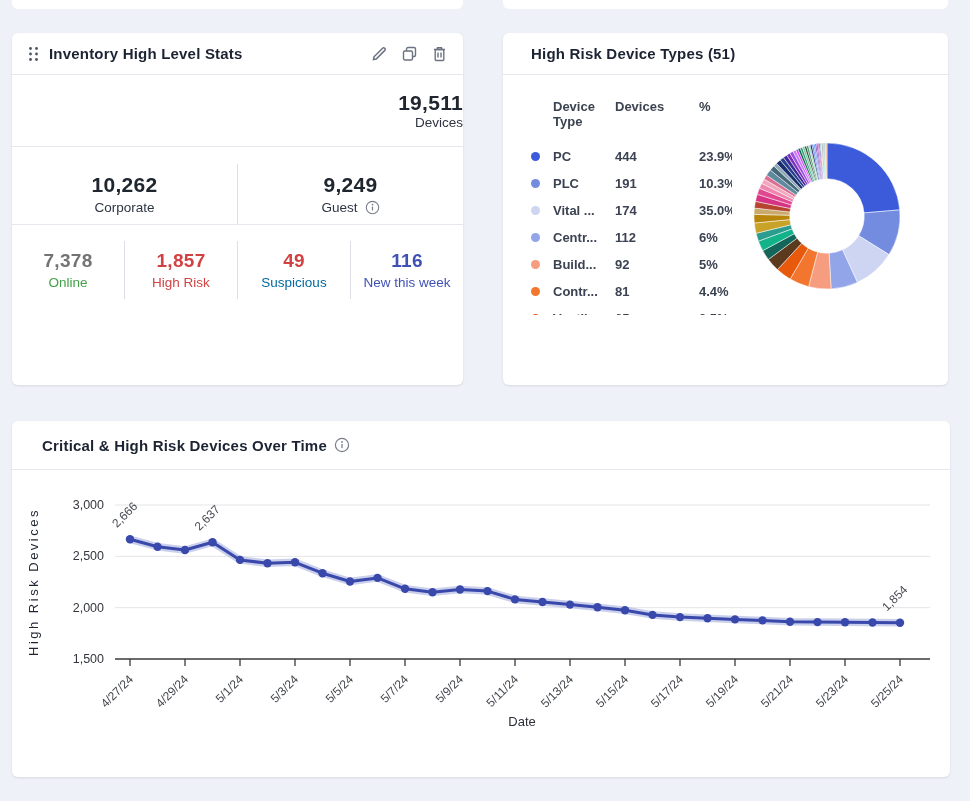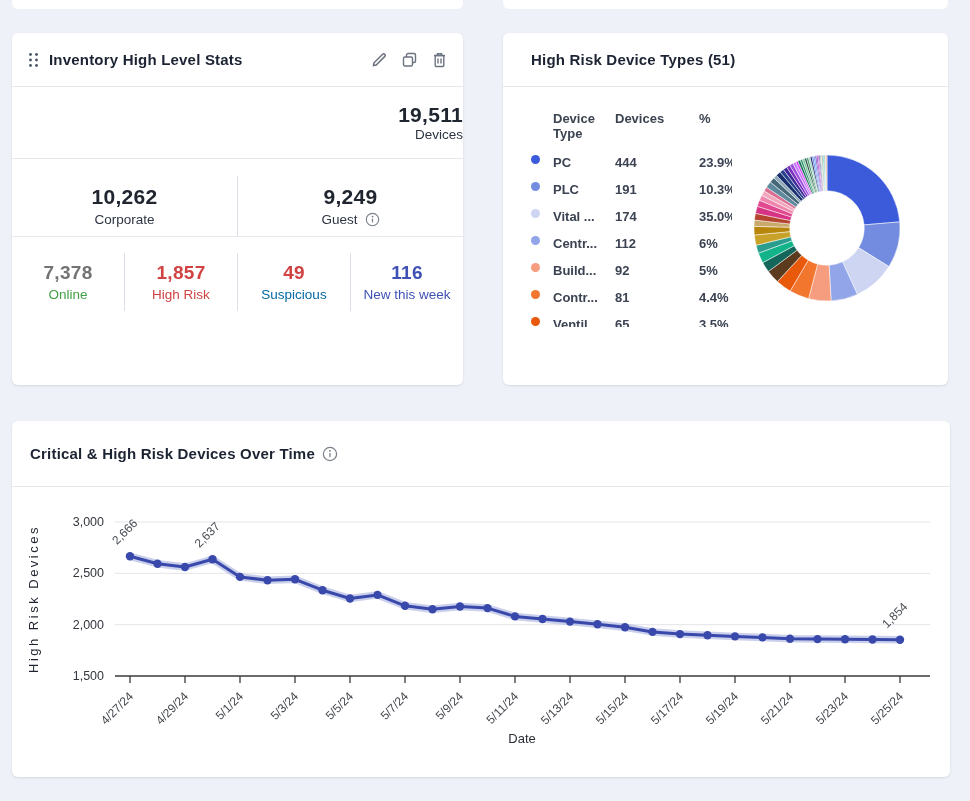--- a/index.html
+++ b/index.html
@@ -18,24 +18,24 @@
   .card {
     position:absolute; background:#fff; border-radius:6px;
     box-shadow:0 1px 3px rgba(16,24,40,.07), 0 1px 2px rgba(16,24,40,.04);
     overflow:hidden;
   }
   #card-inventory { left:12px; top:33px; width:451px; height:352px; }
   #card-devtypes  { left:503px; top:33px; width:445px; height:352px; }
   #card-trend     { left:12px; top:421px; width:938px; height:356px; }
 
   .card-header {
-    height:54px; display:flex; align-items:center; padding:0 16px 0 16px;
+    height:42px; display:flex; align-items:center; padding:0 16px 0 16px;
     border-bottom:1px solid #e7e8ee;
   }
-  #card-trend .card-header { height:66px; padding-left:18px; }
+  #card-trend .card-header { height:49px; padding-left:30px; }
   .card-title { font-size:15px; font-weight:700; color:#1c2333; letter-spacing:.2px; }
   .drag { display:flex; align-items:center; margin-right:10px; cursor:grab; }
   .tools { margin-left:auto; display:flex; gap:14px; align-items:center; }
   .tool-btn { background:none; border:none; padding:0; cursor:pointer; line-height:0; }
   .info-icon { margin-left:7px; line-height:0; display:inline-block; vertical-align:-3px; }
 
   
   .sec { display:flex; align-items:flex-end; justify-content:center; border-bottom:1px solid #e7e8ee; }
   .sec:last-child { border-bottom:none; }
   .sec-total { height:72px; flex-direction:column; }
@@ -46,21 +46,21 @@
   .cell + .cell { border-left:1px solid #dddfe8; }
   .sec-2 .cell, .sec-3 .cell, .sec-4 .cell { height:78%; }
   .num { font-size:21px; font-weight:700; color:#20262f; letter-spacing:.3px; }
   .sec-3 .num, .sec-4 .num { font-size:19px; }
   .lbl { font-size:13.5px; color:#2d3442; display:flex; align-items:center; }
   .u .num, .u .lbl { text-decoration:underline; text-underline-offset:3px; }
 
   
   .devtypes-body { display:flex; padding:24px 26px 0 28px;font-weight:bold; }
   .dt-table { width:242px; height:216px; overflow:hidden; font-size:13px; color:#3b4252; }
-  .dt-row { display:flex; align-items:flex-start; height:27px; }
+  .dt-row { display:flex; align-items:center; height:27px; }
   .dt-head { align-items:flex-start; height:44px; color:#3c4350; }
   .dt-dot { width:22px; flex:none; display:flex; align-items:center; }
   .dt-dot span { width:9px; height:9px; border-radius:50%; display:inline-block; }
   .dt-c1 { width:62px; flex:none; white-space:nowrap; overflow:hidden; }
   .dt-c2 { width:84px; flex:none; }
   .dt-c3 { flex:1; }
   .donut-wrap { margin-left:auto; margin-top:22px; width:190px; height:190px; }
 
   
   .trend-body { padding:0; }

